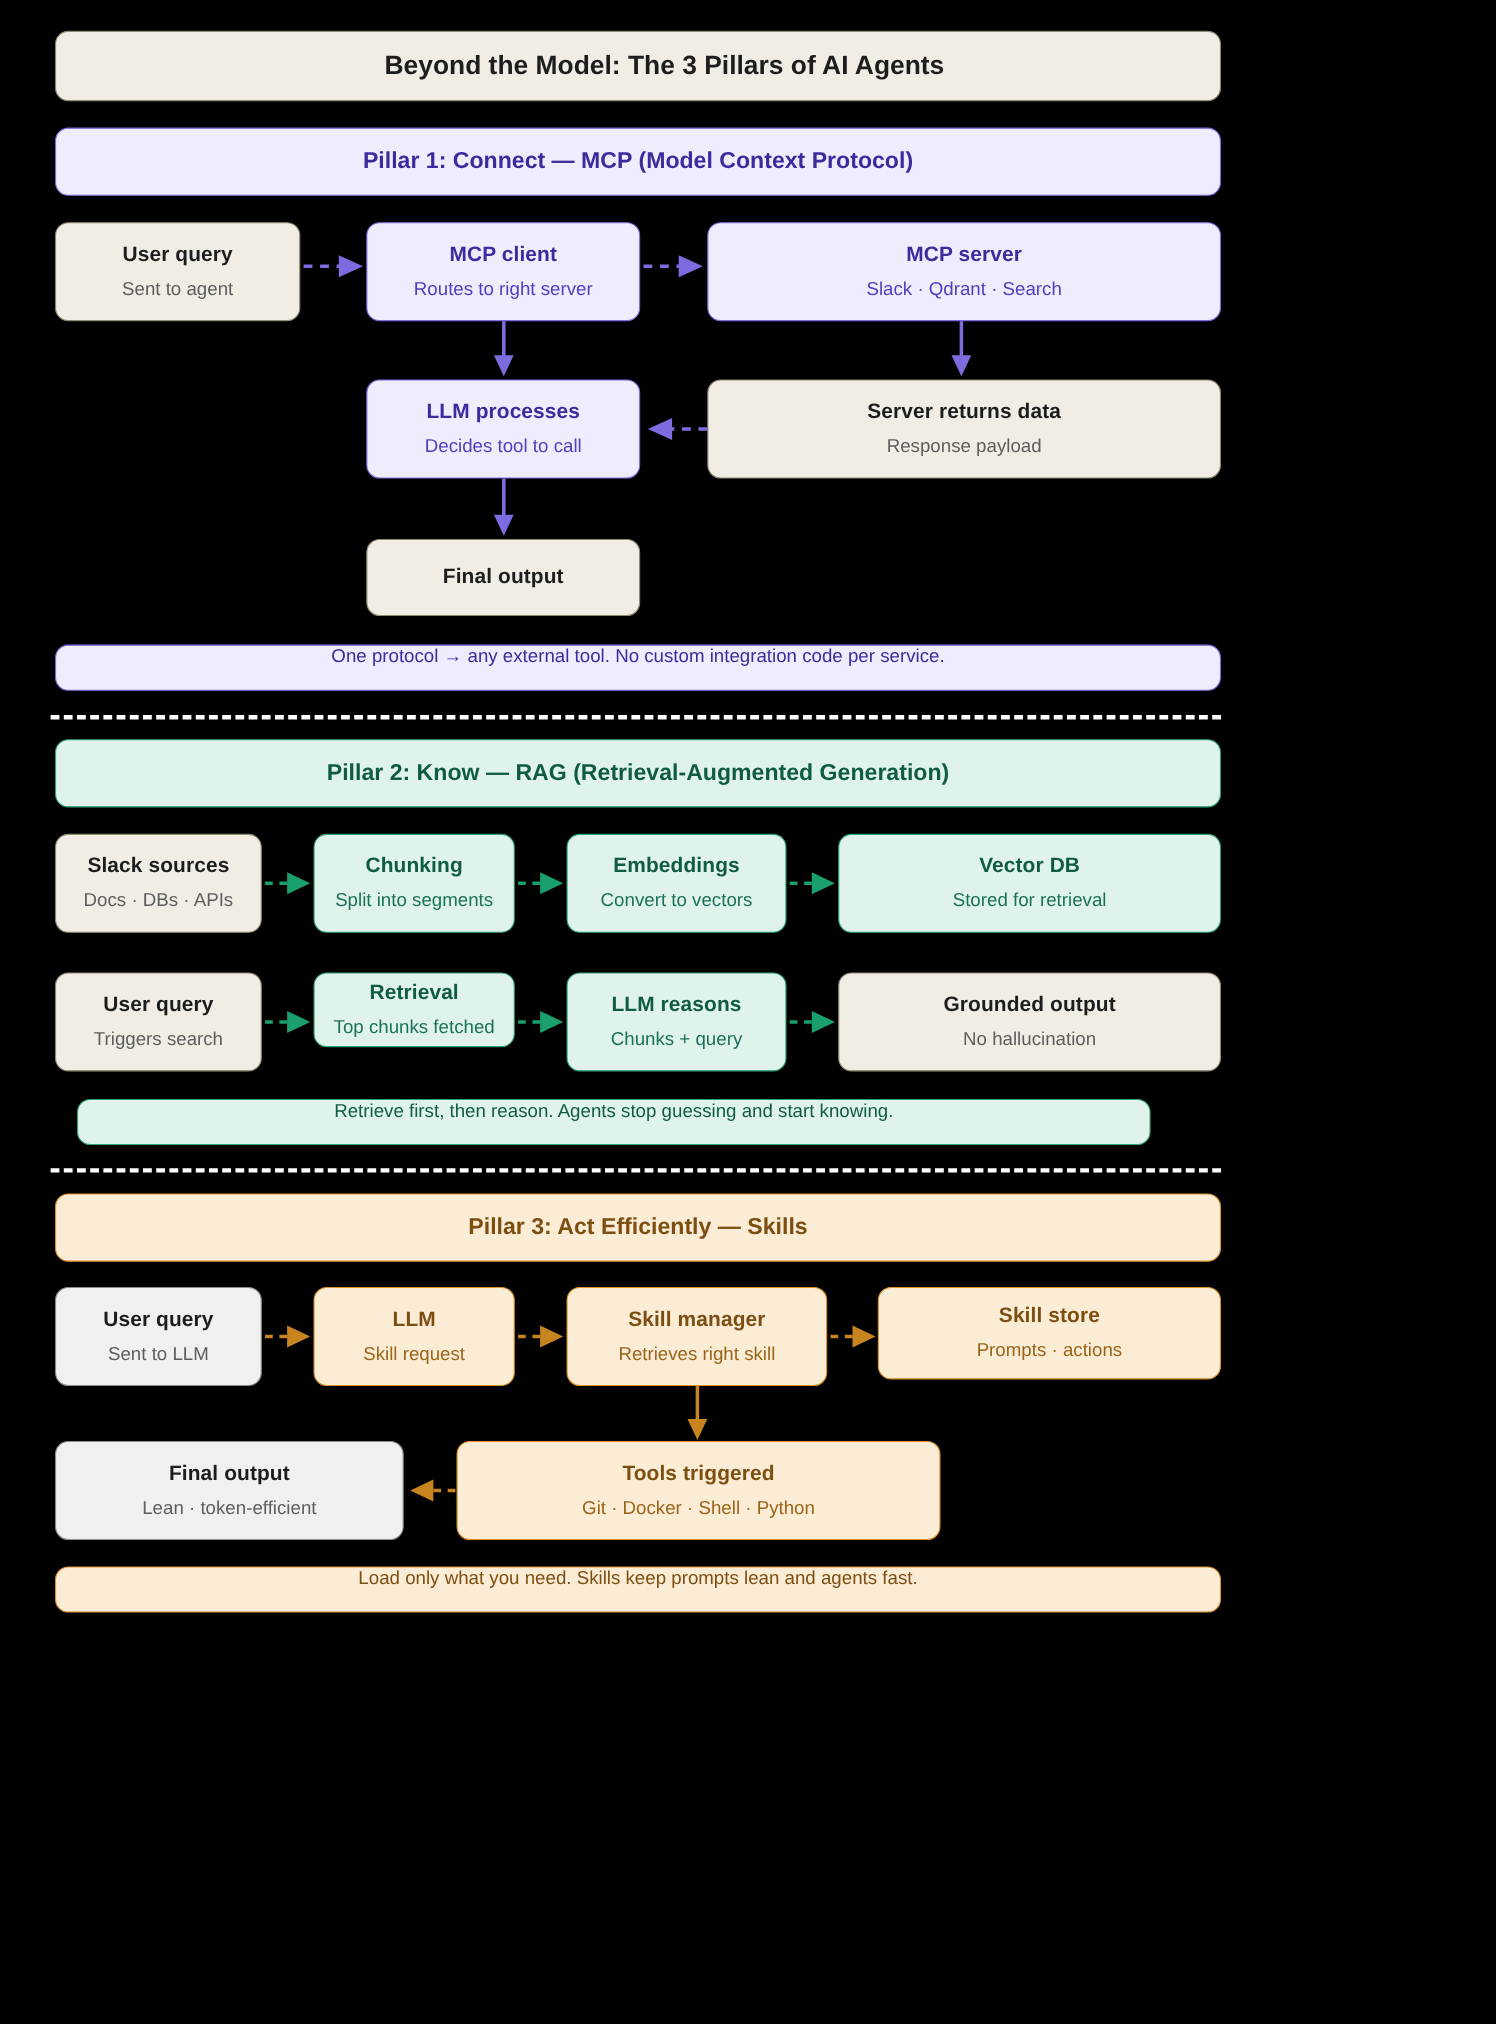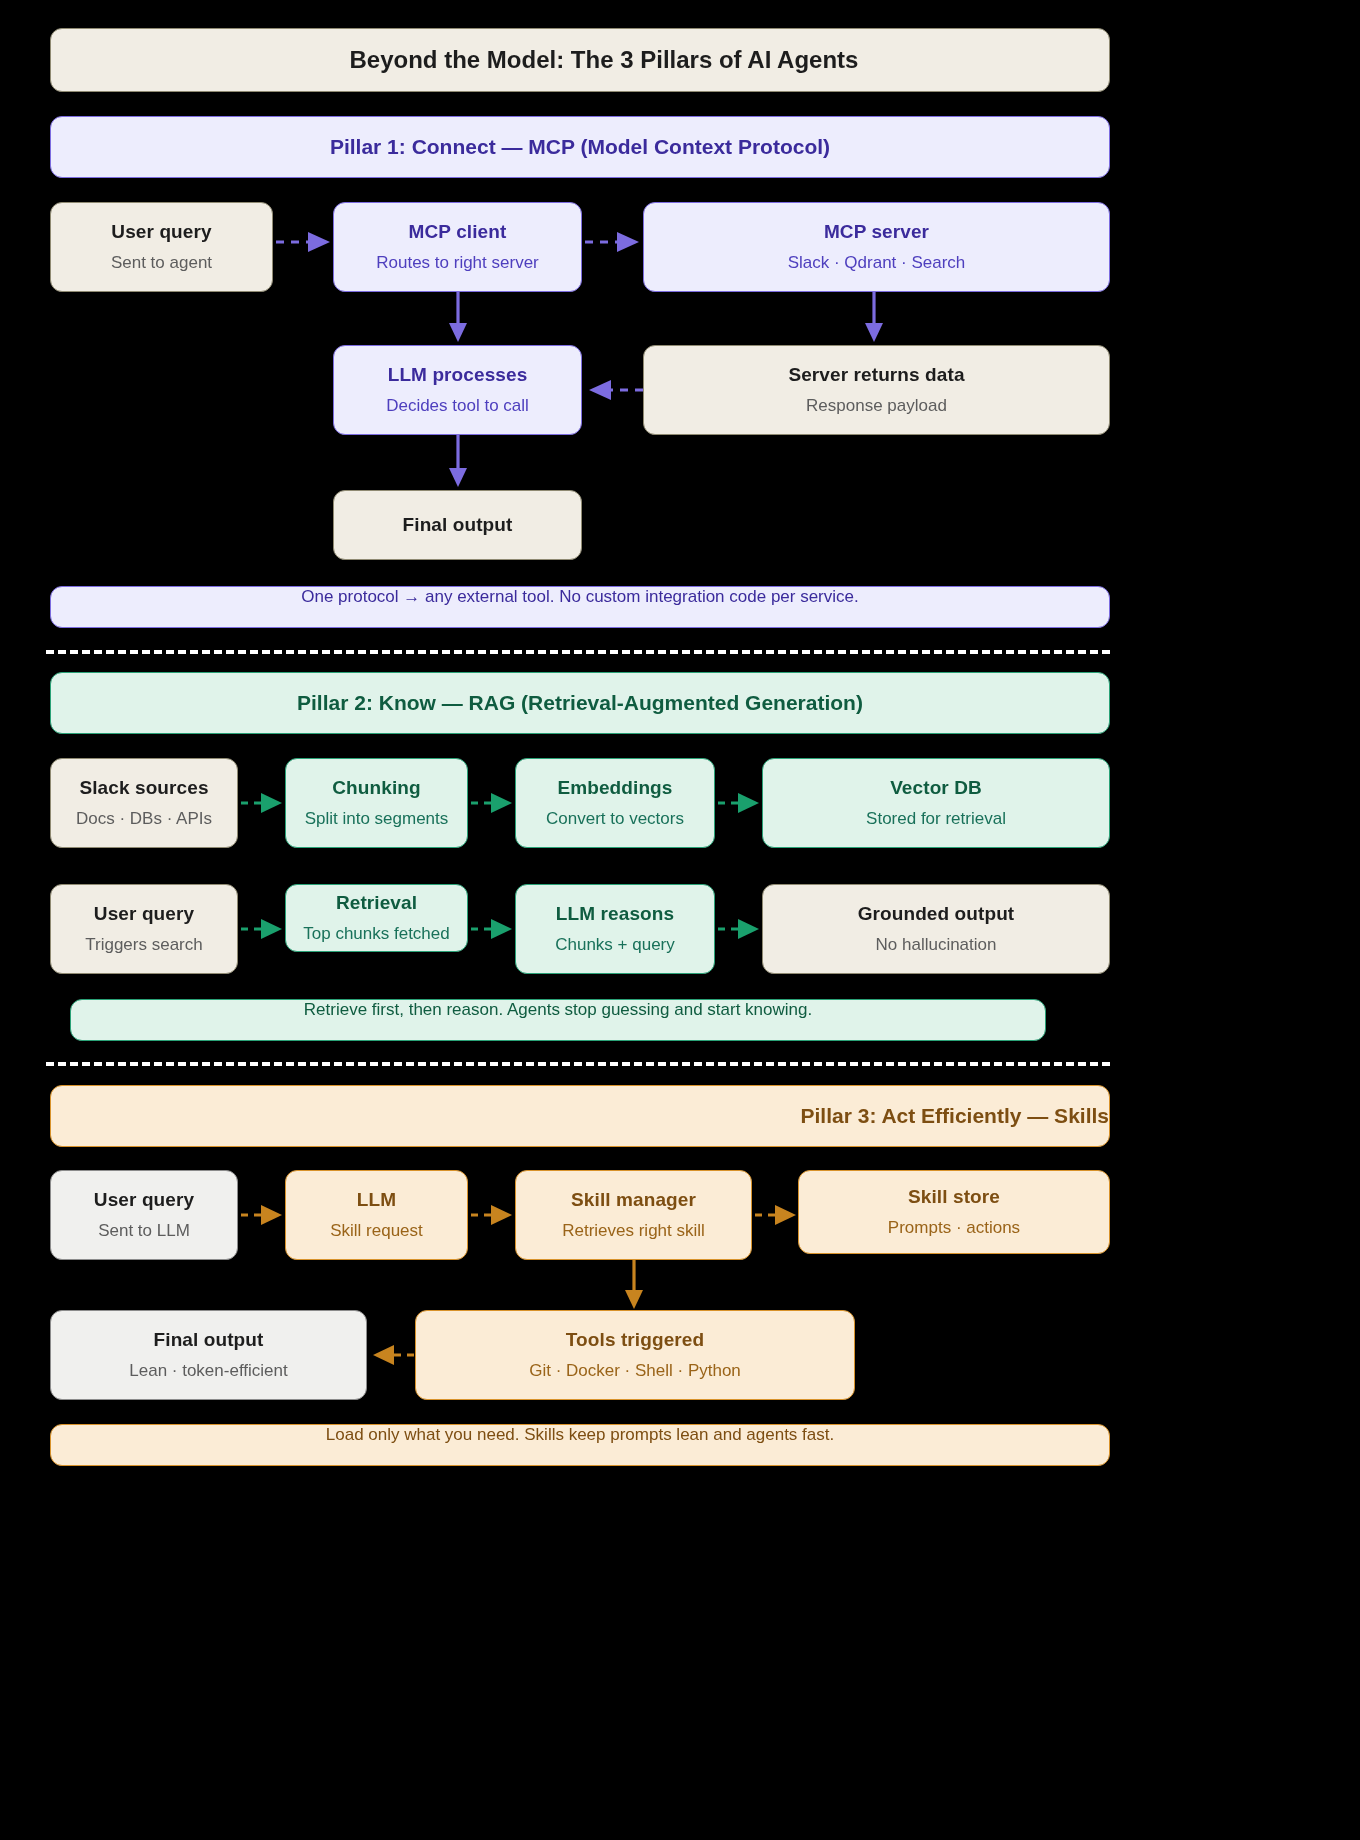--- a/index.html
+++ b/index.html
@@ -309,21 +309,21 @@
     <div class="title">Grounded output</div>
     <div class="sub">No hallucination</div>
   </div>
 
   <div class="note p2" style="left:50px; top:999px; width:976px; height:42px;margin-left:20px;">
     <span>Retrieve first, then reason. Agents stop guessing and start knowing.</span>
   </div>
 
   <div class="divider" style="left:46px; top:1062px; width:1064px;"></div>
 
-  <div class="banner p3" style="left:50px; top:1085px; width:1060px; height:62px;justify-content:flex-end;">
+  <div class="banner p3" style="left:50px; top:1085px; width:1060px; height:62px;">
     <span>Pillar 3: Act Efficiently — Skills</span>
   </div>
 
   <div class="node neutral-grey" style="left:50px; top:1170px; width:188px; height:90px;">
     <div class="title">User query</div>
     <div class="sub">Sent to LLM</div>
   </div>
 
   <div class="arrow" style="left:241px; top:1203px;">
     <svg width="44" height="24" viewBox="0 0 44 24">

